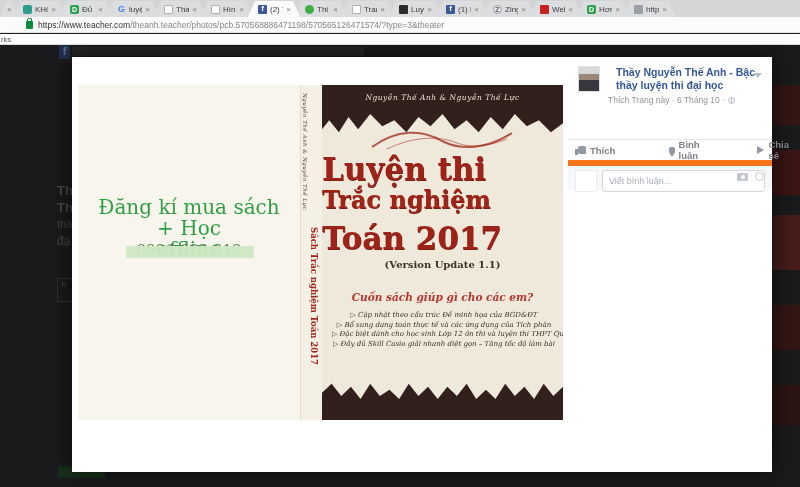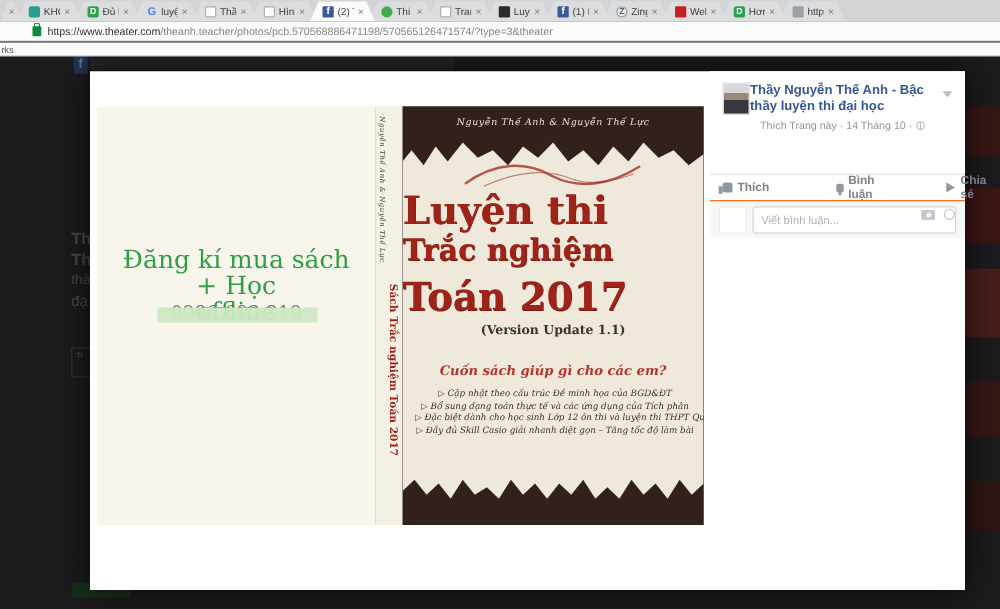--- a/index.html
+++ b/index.html
@@ -119,21 +119,21 @@
               font-size:10.5px; color:#b3362c; }
   #bullets { position:absolute; left:10px; top:226px; width:224px;
              font-family:"DejaVu Serif", serif; font-style:italic; font-size:7px; color:#3c2e28;
              line-height:9.5px; white-space:nowrap;text-align:center; }
 
   
   #sidebar { position:absolute; left:496px; top:0; width:204px; height:415px; background:#fff; }
   #post-avatar { position:absolute; left:10px; top:9px; width:22px; height:26px;
                  background:linear-gradient(180deg,#d8d8d8 0 30%, #9c8877 30% 55%, #36383d 55% 100%);
                  border:1px solid #e1e1e1; }
-  #page-name { position:absolute; left:32px; top:9px; width:140px; font-size:10.5px; font-weight:bold;
+  #page-name { position:absolute; left:48px; top:9px; width:140px; font-size:10.5px; font-weight:bold;
                color:#365899; line-height:13px; }
   #post-meta { position:absolute; left:40px; top:38px; font-size:8.5px; color:#90949c; }
   #globe-icon { display:inline-block; width:7px; height:7px; border:1px solid #b6bac1;
                 border-radius:50%; vertical-align:-1px; margin-left:1px;
                 background:linear-gradient(90deg, transparent 45%, #b6bac1 45% 55%, transparent 55%); }
   #post-options { position:absolute; right:10px; top:16px; width:0; height:0;
                   border-left:4px solid transparent; border-right:4px solid transparent;
                   border-top:5px solid #b8bcc3; }
   #action-row { position:absolute; left:0; top:82px; width:204px; height:21px;
                 border-top:1px solid #e5e5e5; display:flex; align-items:center; padding-left:10px;
@@ -144,21 +144,21 @@
   .ico-thumb:before { content:""; position:absolute; left:-3px; top:3px; width:3px; height:6px;
                       background:#9197a0; }
   .ico-comment { width:9px; height:7px; background:#9197a0; border-radius:2px; margin-right:4px;
                  position:relative; }
   .ico-comment:before { content:""; position:absolute; left:1px; bottom:-3px;
                         border-left:2px solid transparent; border-right:2px solid transparent;
                         border-top:3px solid #9197a0; }
   .ico-share { width:0; height:0; border-top:4px solid transparent; border-bottom:4px solid transparent;
                border-left:7px solid #9197a0; margin-right:4px; }
   #comment-area { position:absolute; left:0; top:103px; width:204px; height:30px; background:#f6f7f8;
-                  border-top:1px solid #f97316; }
+                  border-top:6px solid #f97316; }
   #comment-avatar { position:absolute; left:7px; top:4px; width:22px; height:22px; background:#fff;
                     border:1px solid #ececec; }
   #comment-input { position:absolute; left:34px; top:4px; width:163px; height:22px; background:#fff;
                    border:1px solid #d3d6db; border-radius:3px; font-size:9px; color:#aab0b8;
                    line-height:20px; padding-left:6px; }
   #cam-icon { position:absolute; right:24px; top:7px; width:11px; height:8px; background:#c3c8d0;
               border-radius:1px; }
   #cam-icon:before { content:""; position:absolute; left:3.5px; top:2px; width:4px; height:4px;
                      background:#f6f7f8; border-radius:50%; }
   #smile-icon { position:absolute; right:8px; top:6px; width:9px; height:9px;
@@ -244,21 +244,21 @@
     <span class="fav fav-gray"></span>
     <span class="tlabel">http://</span>
     <span class="tclose">×</span>
   </div>
 </div>
 <div id="newtab-btn"></div>
 <div id="win-mini-btn"></div>
 
 <div id="urlrow">
   <span id="lock-icon"></span>
-  <span id="url-domain">https://www.theater.com</span>
+  <span id="url-domain">https://www.teacher.com</span>
   <span id="url-path">/theanh.teacher/photos/pcb.570568886471198/570565126471574/?type=3&amp;theater</span>
 </div>
 
 <div id="bookmarkrow">
   <span id="bookmark-frag">rks</span>
 </div>
 
 <div id="backdrop"></div>
 <div id="dim-fb-logo">f</div>
 <div id="dim-topbar"></div>
@@ -314,21 +314,21 @@
         <div>▷ Đặc biệt dành cho học sinh Lớp 12 ôn thi và luyện thi THPT Quốc gia 2017</div>
         <div>▷ Đầy đủ Skill Casio giải nhanh diệt gọn – Tăng tốc độ làm bài</div>
       </div>
     </div>
   </div>
 
   <div id="sidebar">
     <div id="post-avatar"></div>
     <div id="page-name">Thầy Nguyễn Thế Anh - Bậc thầy luyện thi đại học</div>
     <div id="post-meta">
-      <span>Thích Trang này · 14 Tháng 10 ·</span>
+      <span>Thích Trang này · 6 Tháng 10 ·</span>
       <span id="globe-icon"></span>
     </div>
     <div id="post-options"></div>
 
     <div id="action-row">
       <div class="action">
         <span class="ico-thumb"></span>
         <span>Thích</span>
       </div>
       <div class="action">

